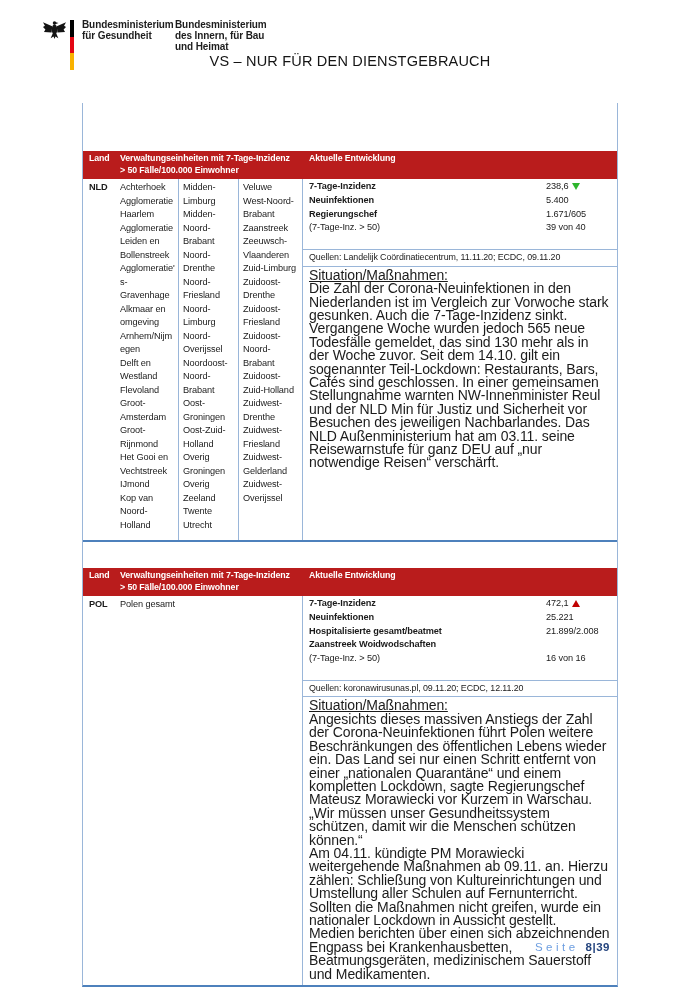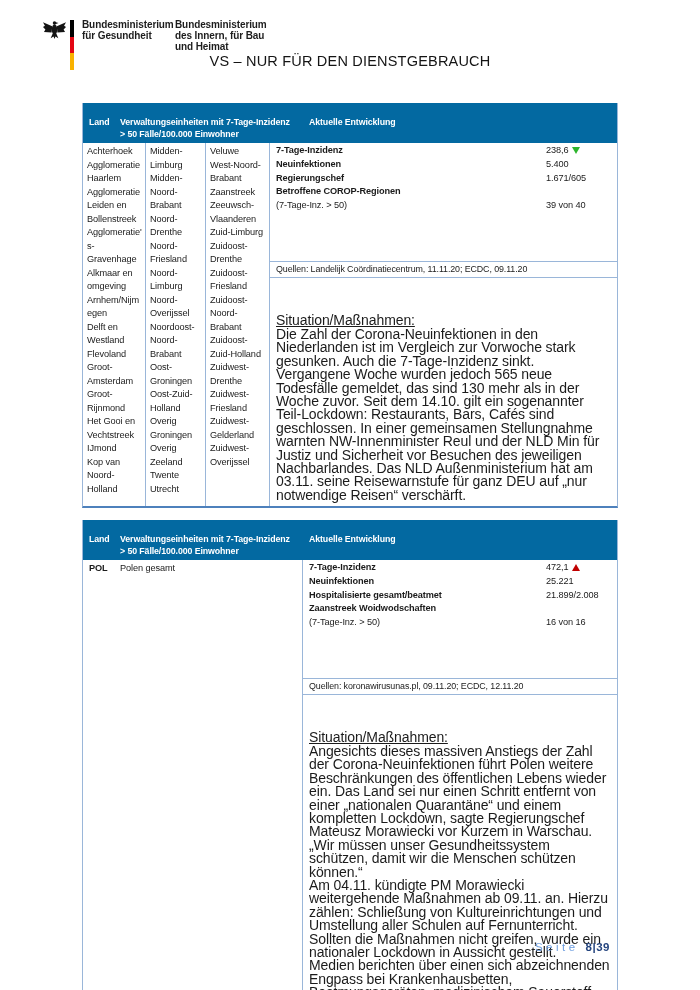--- a/index.html
+++ b/index.html
@@ -28,40 +28,41 @@
   .tbl {
     position:absolute; left:82px; width:536px; box-sizing:border-box;
     border-left:1px solid #9ab6d9; border-right:1px solid #9ab6d9;
     border-bottom:2px solid #4e81bc;
     font-size:9.2px;
   }
   .tbl1 { top:103px; }
   .tbl2 { top:520px; }
 
   .thead {
-    background:#0369a1; color:#ffffff; display:flex;
+    background:#b91c1c; color:#ffffff; display:flex;
     font-weight:bold; font-size:8.8px; line-height:11.5px;
-    padding:14px 0 3px 0;
+    padding:2px 0 3px 0;
+    margin-top:48px;
   }
   .th-land  { width:33px; padding-left:6px; box-sizing:border-box; }
   .th-units { width:187px; padding-left:4px; box-sizing:border-box; }
   .th-dev   { flex:1; padding-left:6px; }
 
   .tbody { display:flex; align-items:stretch; }
   .tbody1 { min-height:361px; }
   .tbody2 { min-height:267px; }
 
   .c { box-sizing:border-box; line-height:13.5px; padding:2px 3px 2px 4px; }
   .c-land { width:33px; font-weight:bold; padding-left:6px; }
   .c-reg1 { width:63px; border-right:1px solid #9ab6d9; }
   .c-reg2 { width:60px; border-right:1px solid #9ab6d9; }
   .c-reg3 { width:64px; border-right:1px solid #9ab6d9; }
   .c-regwide { width:187px; border-right:1px solid #9ab6d9; }
   .regions { white-space:pre-line; overflow-wrap:break-word; }
-  .c-dev { flex:1; padding:0; display:flex; flex-direction:column;gap:34px; }
+  .c-dev { flex:1; padding:0; display:flex; flex-direction:column; }
 
   .stats { padding:1px 0 2px 0; }
   .stat-row { display:flex; padding:0 10px 0 6px; line-height:13.8px; }
   .stat-label { flex:1; font-weight:bold; }
   .stat-row.plain .stat-label { font-weight:normal; }
   .stat-value { width:61px; display:flex; align-items:center; }
 
   .tri { display:inline-block; width:0; height:0; margin-left:3px; }
   .tri-down { border-left:4.5px solid transparent; border-right:4.5px solid transparent; border-top:7.5px solid #2db52d; }
   .tri-up   { border-left:4.5px solid transparent; border-right:4.5px solid transparent; border-bottom:7.5px solid #c00000; }
@@ -112,20 +113,21 @@
   <section class="tbl tbl1">
     <div class="thead">
       <div class="th-land">Land</div>
       <div class="th-units">
         <div>Verwaltungseinheiten mit 7-Tage-Inzidenz</div>
         <div>&gt; 50 Fälle/100.000 Einwohner</div>
       </div>
       <div class="th-dev">Aktuelle Entwicklung</div>
     </div>
     <div class="tbody tbody1">
+      <div class="c c-land">NLD</div>
       <div class="c c-reg1 regions">Achterhoek
 Agglomeratie Haarlem
 Agglomeratie Leiden en Bollenstreek
 Agglomeratie' s-Gravenhage
 Alkmaar en omgeving
 Arnhem/Nijmegen
 Delft en Westland
 Flevoland
 Groot-Amsterdam
 Groot-Rijnmond
@@ -169,21 +171,20 @@
           </div>
           <div class="stat-row">
             <span class="stat-label">Neuinfektionen</span>
             <span class="stat-value">5.400</span>
           </div>
           <div class="stat-row">
             <span class="stat-label">Regierungschef</span>
             <span class="stat-value">1.671/605</span>
           </div>
           <div class="stat-row">
-            <span class="stat-label">Betroffene COROP-Regionen</span>
             <span class="stat-value"></span>
           </div>
           <div class="stat-row plain">
             <span class="stat-label">(7-Tage-Inz. &gt; 50)</span>
             <span class="stat-value">39 von 40</span>
           </div>
         </div>
         <div class="quellen">Quellen: Landelijk Coördinatiecentrum, 11.11.20; ECDC, 09.11.20</div>
         <div class="situation">
           <span class="situation-head">Situation/Maßnahmen:</span>

